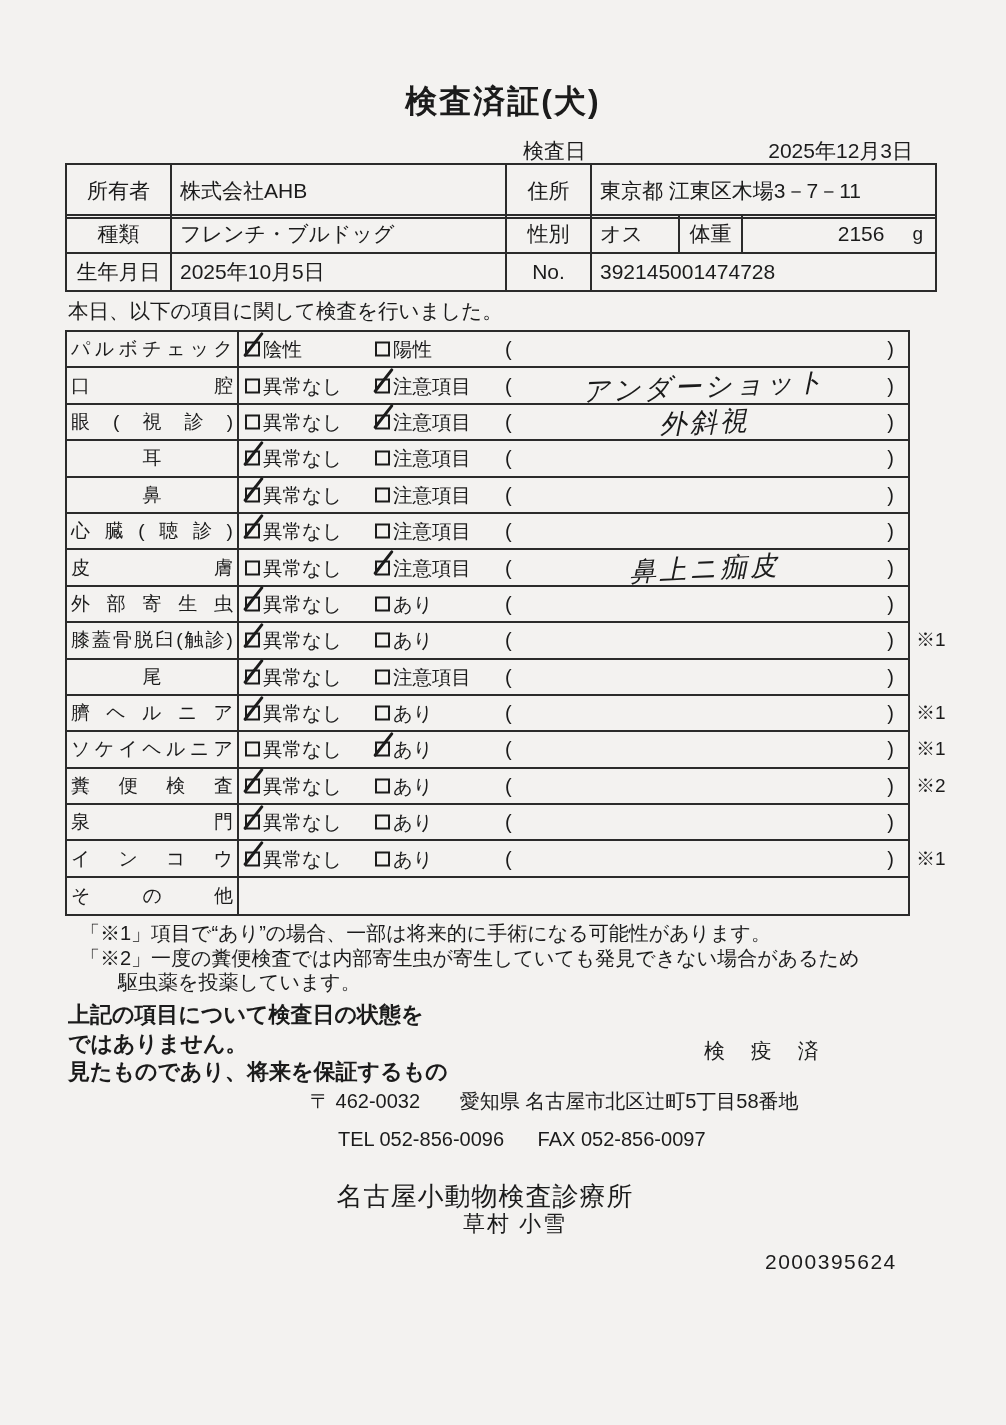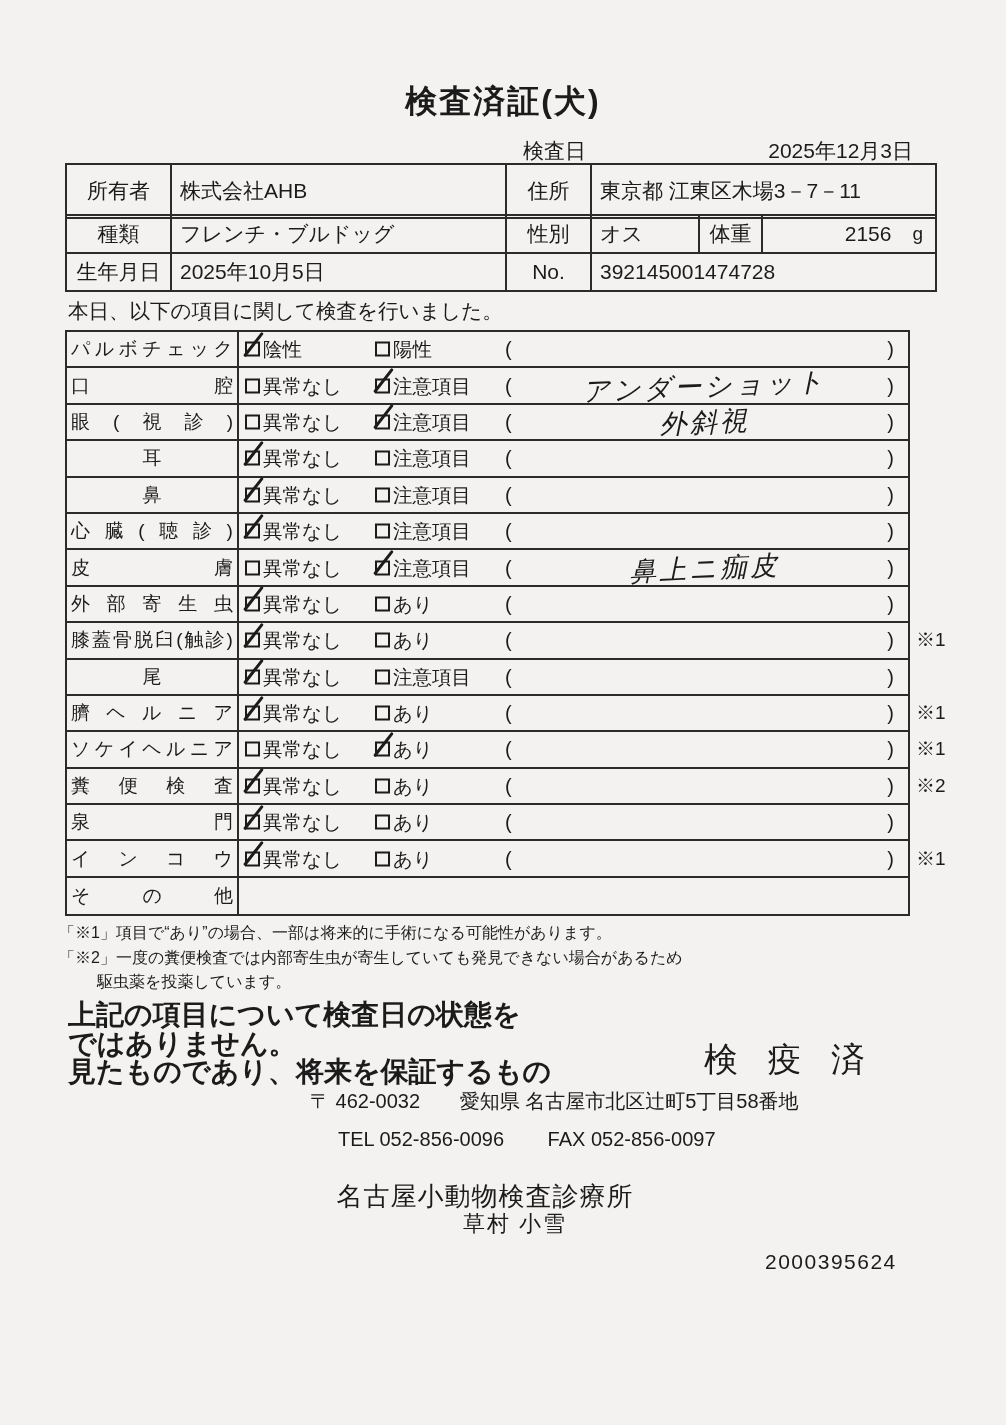--- a/index.html
+++ b/index.html
@@ -43,24 +43,24 @@
     display:flex;align-items:center;
     font-size:21px;
     padding:0 8px;
     overflow:hidden;white-space:nowrap;
   }
   .hcell.lab{justify-content:center;padding:0 4px;}
   .hcell.bordered{border-right:2px solid var(--line);}
   .w-105{width:105px;flex:none;}
   .w-335{width:335px;flex:none;}
   .w-85{width:85px;flex:none;}
-  .w-92{width:108px;flex:none;}
+  .w-92{width:88px;flex:none;}
   .w-63{width:63px;flex:none;}
   .grow{flex:1;}
-  .weight-cell{justify-content:flex-end;gap:21px;padding-right:12px;}
+  .weight-cell{justify-content:flex-end;gap:28px;padding-right:12px;}
   .weight-cell .unit{font-size:19px;}
   
   .intro{position:absolute;top:297px;left:68px;font-size:20.5px;}
   
   .insp-table{
     position:absolute;top:330px;left:65px;width:845px;
     border:2px solid var(--line);
   }
   .irow{
     position:relative;
@@ -113,41 +113,41 @@
     font-size:27px;letter-spacing:3px;
     transform:rotate(-2.5deg);
     white-space:nowrap;
   }
   .mark{
     position:absolute;left:calc(100% + 8px);top:50%;
     transform:translateY(-50%);
     font-size:19px;white-space:nowrap;
   }
   
-  .footnotes{position:absolute;top:921px;left:59px;font-size:16px;line-height:24.5px;}
+  .footnotes{position:absolute;top:921px;left:80px;font-size:20px;line-height:24.5px;}
   .footnotes .indent{margin-left:38px;}
   
   .disclaimer{
     position:absolute;top:1001px;left:68px;
-    font-size:28px;font-weight:bold;line-height:28.5px;
+    font-size:22px;font-weight:bold;line-height:28.5px;
   }
   .stamp{
     position:absolute;top:1037px;left:704px;
-    font-size:34px;letter-spacing:10px;white-space:nowrap;text-align:center;
+    font-size:21px;letter-spacing:10px;white-space:nowrap;text-align:center;
   }
   .addr-line{
     position:absolute;top:1088px;left:310px;
     font-size:20px;white-space:nowrap;
   }
   .addr-line .postal{margin-right:34px;}
   .tel-line{
     position:absolute;top:1128px;left:338px;
     font-size:20px;white-space:nowrap;
   }
-  .tel-line .fax{margin-left:38px;}
+  .tel-line .fax{margin-left:28px;}
   .clinic-name{
     position:absolute;top:1179px;left:0;width:970px;
     text-align:center;font-size:26px;letter-spacing:1px;
   }
   .vet-name{
     position:absolute;top:1209px;left:0;width:1030px;
     text-align:center;font-size:22px;letter-spacing:2px;
   }
   .serial{
     position:absolute;top:1250px;left:765px;

